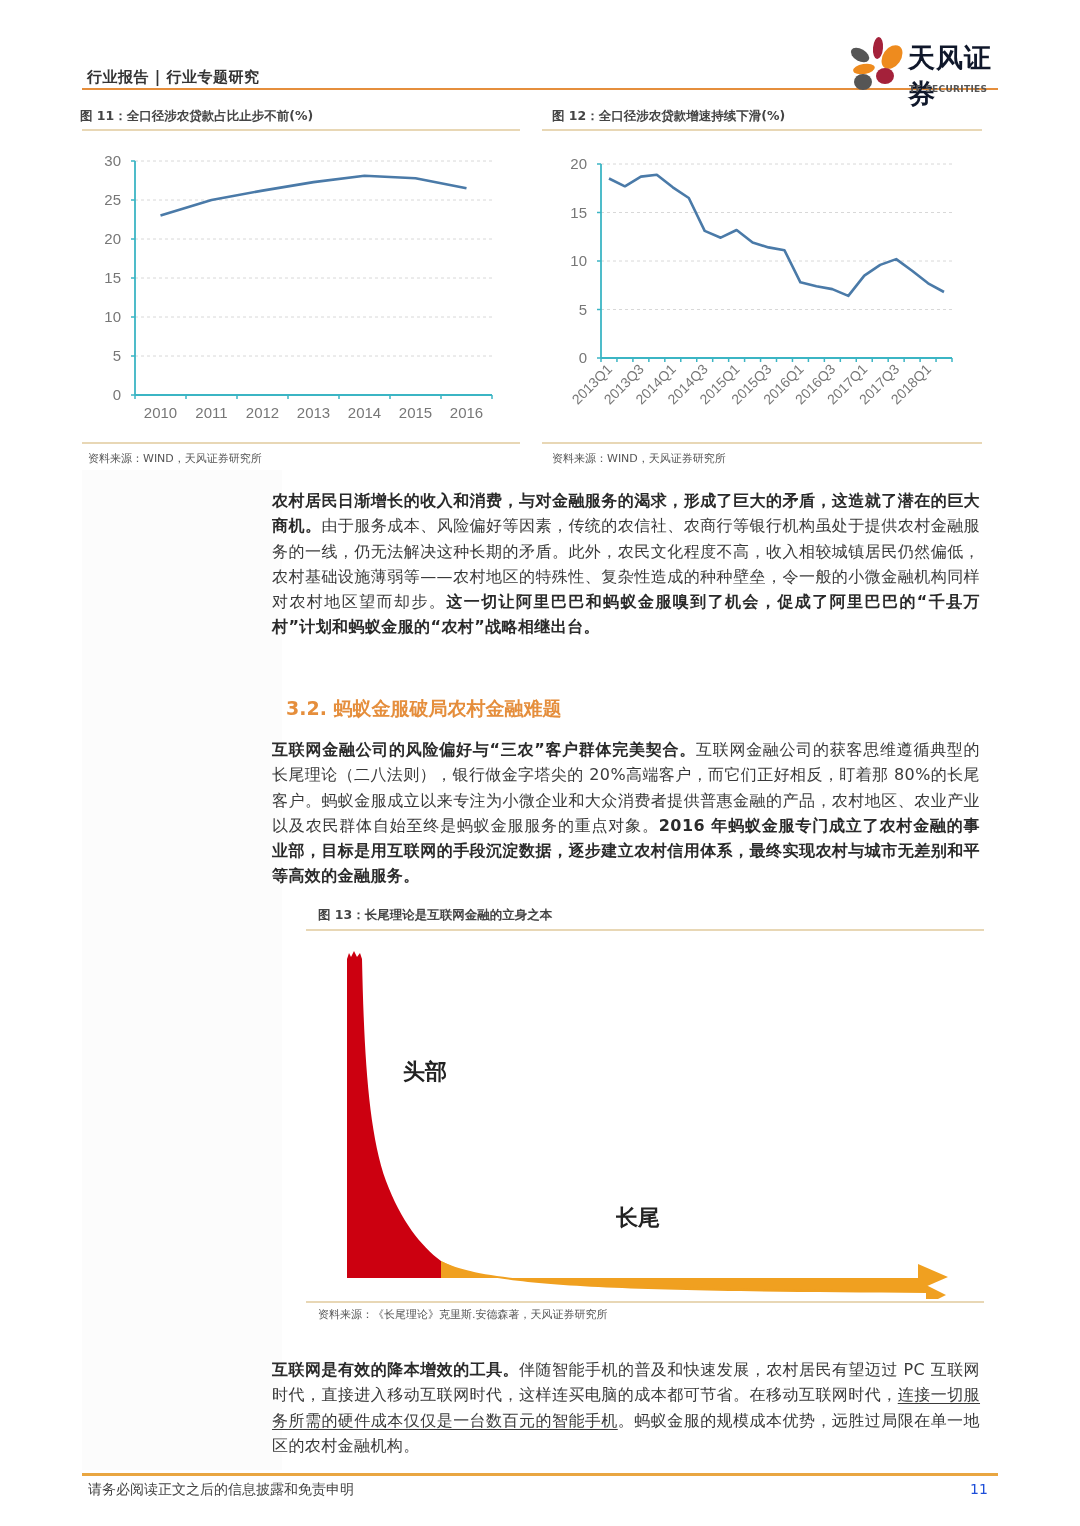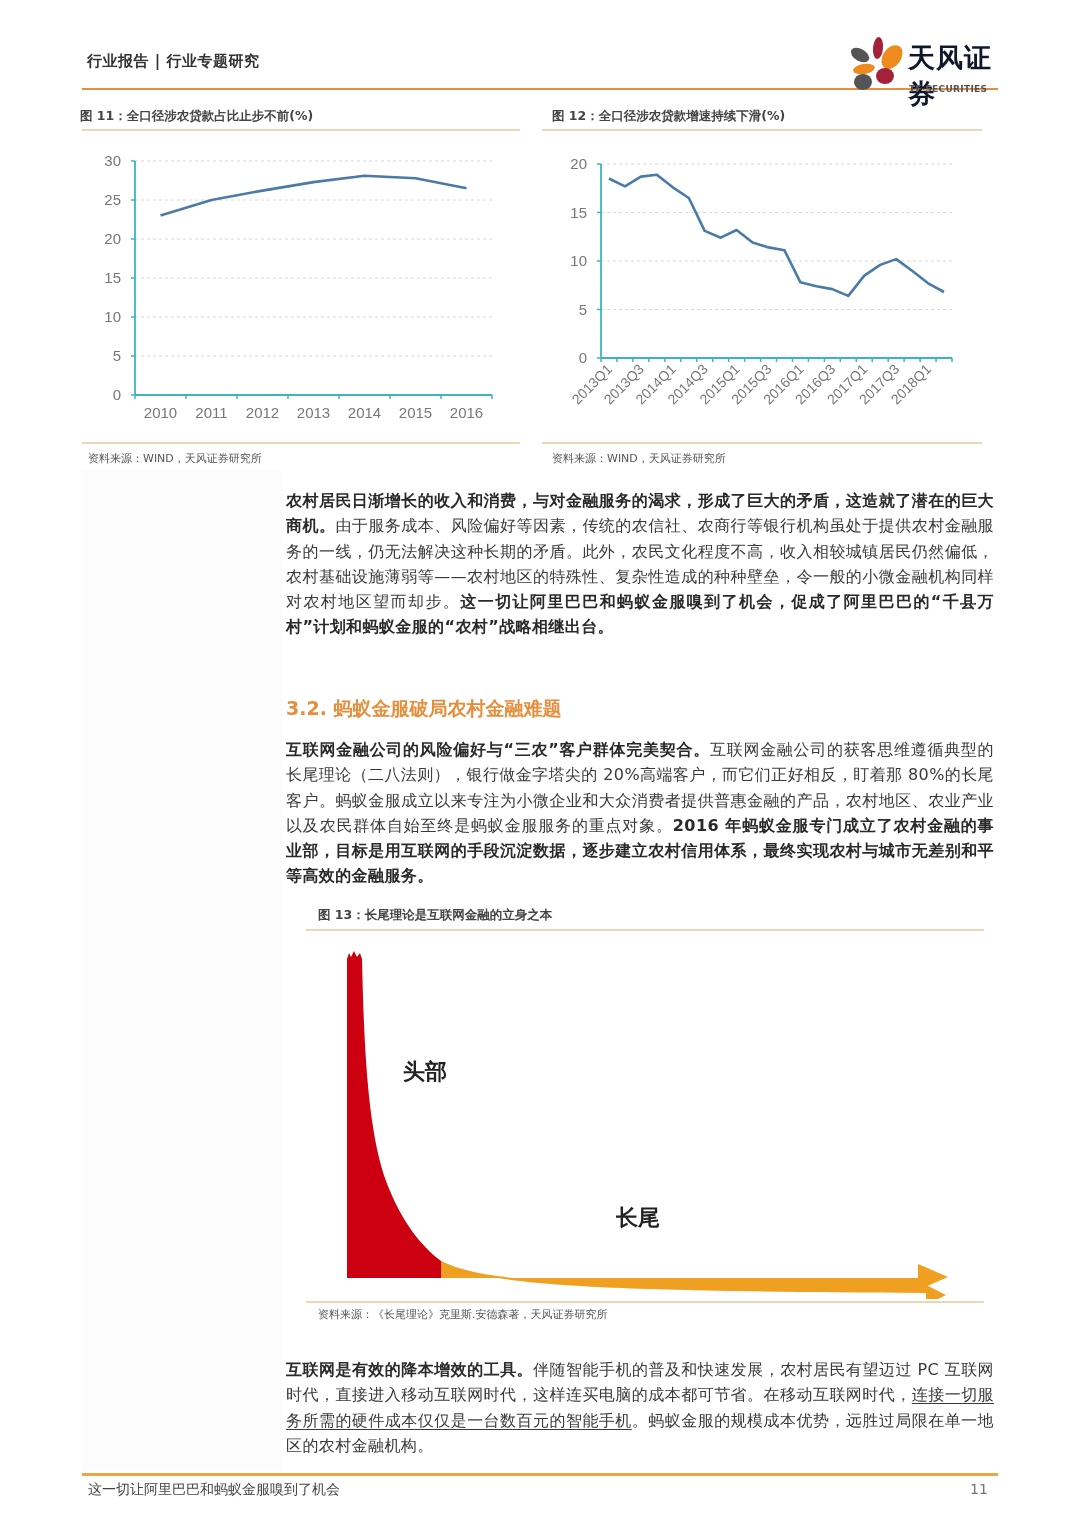--- a/index.html
+++ b/index.html
@@ -1,39 +1,39 @@
 <!DOCTYPE html>
 <html><head>
 <meta charset="utf-8">
 <style>
   * { margin:0; padding:0; box-sizing:border-box; }
   html, body { width:1080px; height:1526px; background:#ffffff; overflow:hidden; }
   body { position:relative; font-family:"DejaVu Sans", "Liberation Sans", sans-serif; color:#333; }
 
-  .header-title { position:absolute; left:87px; top:52px; font-size:15px; font-weight:bold; color:#333; letter-spacing:0.5px; }
+  .header-title { position:absolute; left:87px; top:68px; font-size:15px; font-weight:bold; color:#333; letter-spacing:0.5px; }
   .header-rule { position:absolute; left:82px; top:88px; width:916px; height:2px; background:#e58e3c; }
   .logo { position:absolute; left:848px; top:36px; width:160px; height:54px; }
   .logo-cn { position:absolute; left:60px; top:4px; font-size:27px; font-weight:bold; color:#0f172a; letter-spacing:1px; }
   .logo-en { position:absolute; left:61px; top:33px; font-size:9px; font-weight:bold; color:#555; letter-spacing:0.3px;margin-top:15px; }
 
   .fig-title { position:absolute; font-size:12.5px; font-weight:bold; color:#444; }
   .fig-rule { position:absolute; height:1.5px; background:#e8d7b5; }
   .fig-source { position:absolute; font-size:11px; color:#555; }
 
   .sidebar-bg { position:absolute; left:82px; top:470px; width:200px; height:1000px; background:#fcfcfc; }
 
-  .para { position:absolute; left:286px; width:708px; font-size:16px; line-height:25.3px; color:#3a3a3a; letter-spacing:0.4px; text-align:justify; }
+  .para { position:absolute; left:272px; width:708px; font-size:16px; line-height:25.3px; color:#3a3a3a; letter-spacing:0.4px; text-align:justify; }
   .para b { color:#2a2a2a; font-weight:bold; }
   .para u { text-decoration:underline; text-underline-offset:3px; }
 
   .section-h { position:absolute; left:286px; top:696px; font-size:19px; font-weight:bold; color:#e58e3c; }
 
   .footer-rule { position:absolute; left:82px; top:1473px; width:916px; height:3px; background:#e9a641; }
   .footer-text { position:absolute; left:88px; top:1481px; font-size:14px; color:#444; }
-  .page-num { position:absolute; left:970px; top:1481px; font-size:14px; color:#737373; }
+  .page-num { position:absolute; left:970px; top:1481px; font-size:14px; color:#1d4ed8; }
 
   svg text { font-family:"Liberation Sans", "DejaVu Sans", sans-serif; }
 </style>
 </head>
 <body>
 
 <div class="header-title">行业报告 | 行业专题研究</div>
 <div class="header-rule"></div>
 <div class="logo">
   <svg width="58" height="54" viewBox="0 0 58 54">
@@ -183,14 +183,14 @@
   <text x="310" y="294" font-size="22" font-weight="bold" fill="#222">长尾</text>
 </svg>
 <div class="fig-rule" style="left:306px; top:1301px; width:678px;"></div>
 <div class="fig-source" style="left:318px; top:1307px;">资料来源：《长尾理论》克里斯.安德森著，天风证券研究所</div>
 
 <div class="para" style="top:1344px;margin-top:13px;">
   <b>互联网是有效的降本增效的工具。</b><span>伴随智能手机的普及和快速发展，农村居民有望迈过 PC 互联网时代，直接进入移动互联网时代，这样连买电脑的成本都可节省。在移动互联网时代，</span><u>连接一切服务所需的硬件成本仅仅是一台数百元的智能手机</u><span>。蚂蚁金服的规模成本优势，远胜过局限在单一地区的农村金融机构。</span>
 </div>
 
 <div class="footer-rule"></div>
-<div class="footer-text">这一切让阿里巴巴和蚂蚁金服嗅到了机会</div>
+<div class="footer-text">请务必阅读正文之后的信息披露和免责申明</div>
 <div class="page-num">11</div>
 
 </body></html>

